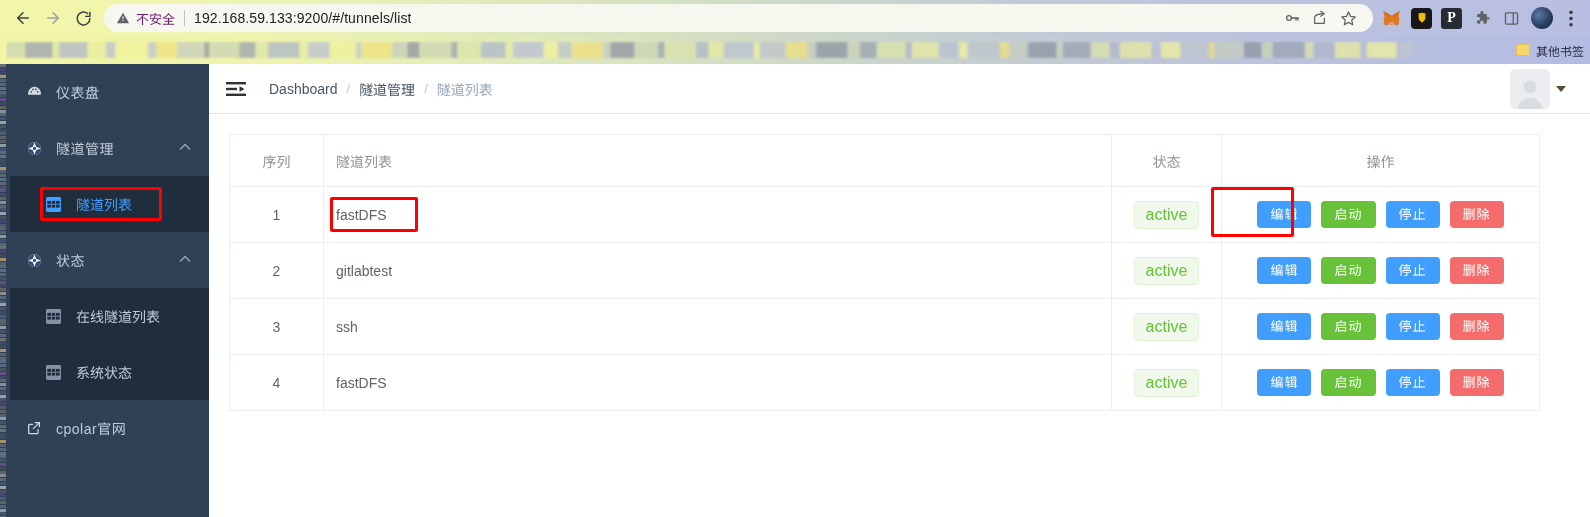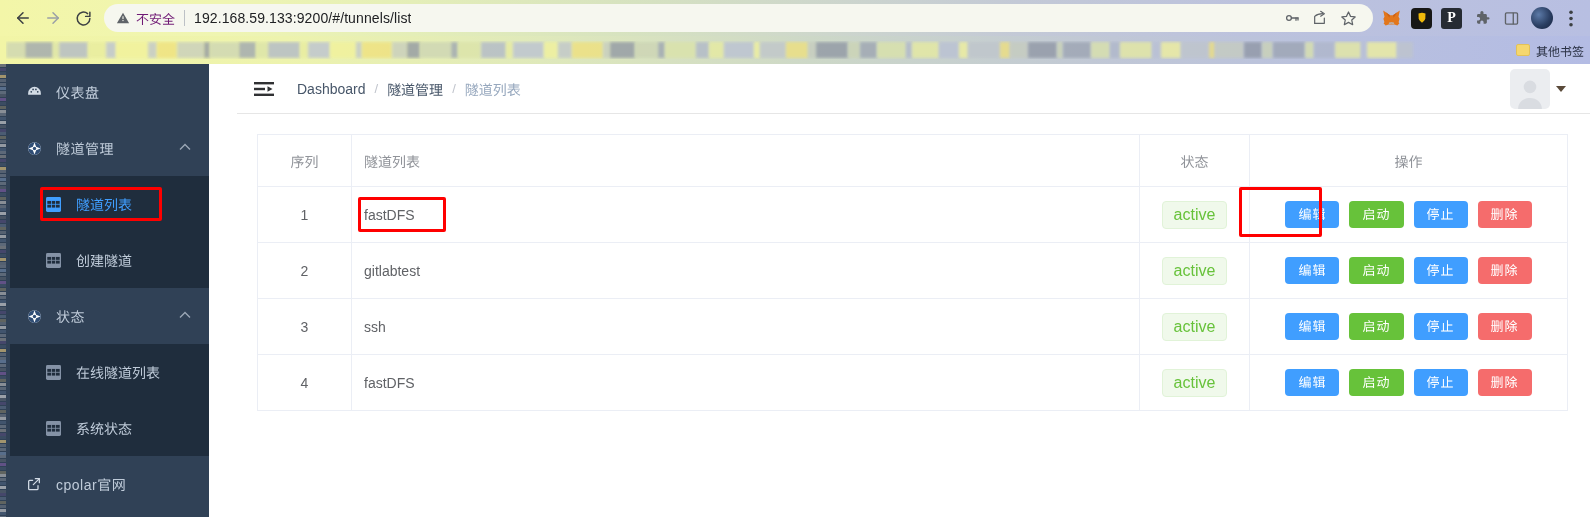--- a/index.html
+++ b/index.html
@@ -179,21 +179,20 @@
     pointer-events: none;
     z-index: 40;
   }
 
   
   .main {
     flex: 1 1 auto;
     display: flex; flex-direction: column;
     background: #404040;
     min-width: 0;
-    margin-left: 28px;
   }
   .navbar {
     height: 50px;
     display: flex; align-items: center;
     border-bottom: 1px solid #e6e6e6;
     background: #fff;
     padding: 0 14px 0 16px;
     position: relative;
   }
   .hamburger {
@@ -627,34 +626,20 @@
                 <rect x="10.6" y="4.2" width="4" height="3.1" fill="#1f2d3d"></rect>
                 <rect x="1.4" y="8.2" width="4" height="3.1" fill="#1f2d3d"></rect>
                 <rect x="6.2" y="8.2" width="3.6" height="3.1" fill="#1f2d3d"></rect>
                 <rect x="10.6" y="8.2" width="4" height="3.1" fill="#1f2d3d"></rect>
               </svg>
           </span>
           <span>隧道列表</span>
         </div>
         <div class="annot" style="left:30px; top:11px; width:122px; height:34px;"></div>
 
-        <div class="sub-item">
-          <span class="si-ico" style="color:#8492a6;">
-            <svg class="grid-ico" width="15" height="15" viewBox="0 0 16 16" fill="currentColor">
-                <rect x="0" y="0" width="16" height="16" rx="1.5"></rect>
-                <rect x="1.4" y="4.2" width="4" height="3.1" fill="#1f2d3d"></rect>
-                <rect x="6.2" y="4.2" width="3.6" height="3.1" fill="#1f2d3d"></rect>
-                <rect x="10.6" y="4.2" width="4" height="3.1" fill="#1f2d3d"></rect>
-                <rect x="1.4" y="8.2" width="4" height="3.1" fill="#1f2d3d"></rect>
-                <rect x="6.2" y="8.2" width="3.6" height="3.1" fill="#1f2d3d"></rect>
-                <rect x="10.6" y="8.2" width="4" height="3.1" fill="#1f2d3d"></rect>
-              </svg>
-          </span>
-          <span>创建隧道</span>
-        </div>
       </div>
 
       <div class="menu-item">
         <span class="mi-ico">
           <svg width="17" height="17" viewBox="0 0 24 24">
               <circle cx="12" cy="12" r="9" fill="#ffffff"></circle>
               <path d="M12 3a9 9 0 0 1 0 18 9 9 0 0 1 0-18z" fill="#2f4d75"></path>
               <path d="M12 3.5 14.3 9.7 20.5 12l-6.2 2.3L12 20.5 9.7 14.3 3.5 12l6.2-2.3z" fill="#ffffff"></path>
               <circle cx="12" cy="12" r="2.4" fill="#2f4d75"></circle>
             </svg>

